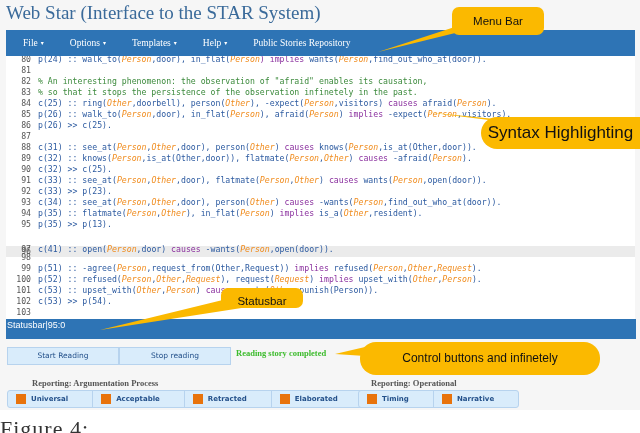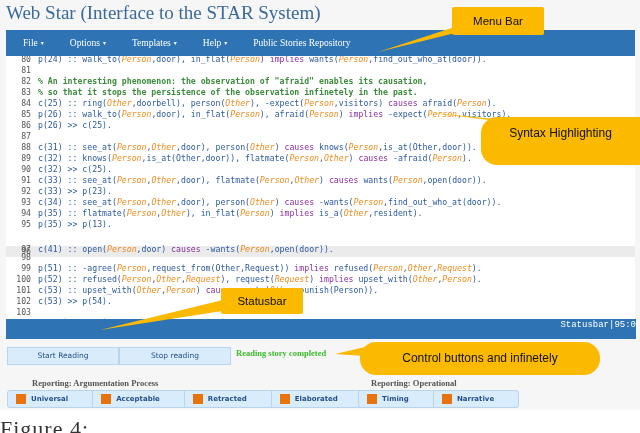--- a/index.html
+++ b/index.html
@@ -8,31 +8,31 @@
   .app-title{position:absolute;left:6px;top:2px;font-family:"Liberation Serif",serif;font-size:19px;color:#3a6a9a;white-space:nowrap;}
   .menubar{position:absolute;left:6px;top:30px;width:629px;height:26px;background:#2e74b5;display:flex;align-items:center;}
   .menu-item{font-family:"Liberation Serif",serif;font-size:9.5px;color:#ffffff;margin-left:17px;margin-right:9px;white-space:nowrap;cursor:pointer;}
   .menu-item .caret{font-size:6px;margin-left:3px;vertical-align:1px;}
   .editor{position:absolute;left:6px;top:56px;width:629px;height:263px;background:#ffffff;overflow:hidden;}
   .code-line{position:absolute;left:0;height:11px;width:629px;font-family:"DejaVu Sans Mono",monospace;font-size:8.2px;line-height:11px;white-space:pre;color:#2c5aa0;}
   .code-line.active{background:#ebebeb;margin-top:16px;}
   .ln{display:inline-block;width:25px;text-align:right;color:#555;margin-right:7px;}
   .t-var{color:#f08c1e;font-style:italic;}
   .t-kw{color:#8a2f9e;}
-  .t-cm{color:#3c8a3c;font-weight:bold;}
+  .t-cm{color:#3c8a3c;}
   .t-id{color:#2c5aa0;}
-  .statusbar{position:absolute;left:6px;top:319px;width:629px;height:20px;background:#2e74b5;color:#fff;font-family:Liberation Mono, monospace;font-size:9px;line-height:13px;padding-left:1px;text-align:right;}
+  .statusbar{position:absolute;left:6px;top:319px;width:629px;height:20px;background:#2e74b5;color:#fff;font-family:Liberation Sans, sans-serif;font-size:9px;line-height:13px;padding-left:1px;}
   .ctrl-btn{position:absolute;top:347px;height:16px;width:110px;background:#d9ecfb;border:1px solid #b7d3ee;border-radius:0;color:#23508a;font-size:7.5px;line-height:16px;text-align:center;cursor:pointer;}
   .status-msg{position:absolute;left:236px;top:348px;font-family:"Liberation Serif",serif;font-weight:bold;font-size:8.5px;color:#3cbb2c;white-space:nowrap;}
   .group-label{position:absolute;font-family:"Liberation Serif",serif;font-weight:bold;font-size:8.5px;color:#555;white-space:nowrap;}
   .toggle-group{position:absolute;top:390px;height:16px;display:flex;background:#d9ecfb;border:1px solid #b7d3ee;border-radius:3px;}
   .toggle{display:flex;align-items:center;padding:0 24px 0 8px;border-right:1px solid #b7d3ee;font-size:7px;font-weight:bold;color:#23508a;cursor:pointer;height:16px;}
   .toggle:last-child{border-right:none;}
   .swatch{width:10px;height:10px;margin-right:5px;}
-  .callout{position:absolute;background:#fbb900;border-radius:2px;color:#111;font-family:"Liberation Sans",sans-serif;text-align:center;white-space:nowrap;}
+  .callout{position:absolute;background:#fbb900;border-radius:7px;color:#111;font-family:"Liberation Sans",sans-serif;text-align:center;white-space:nowrap;}
   .caption-bleed{position:absolute;left:0;top:414px;width:640px;height:19px;overflow:hidden;}
   .caption-bleed div{font-family:"Liberation Serif",serif;font-size:22px;color:#333;margin-top:2px;letter-spacing:1px;white-space:nowrap;}
   svg.pointers{position:absolute;left:0;top:0;}
 </style>
 </head>
 <body>
 
 <div class="page-bg"></div>
 
 <div class="app-title">Web Star (Interface to the STAR System)</div>
@@ -115,19 +115,19 @@
     </div>
   </div>
 
 <svg class="pointers" width="640" height="433">
   <polygon points="470,22 500,22 378,52" fill="#fbb900"></polygon>
   <polygon points="505,122 525,122 425,112" fill="#fbb900"></polygon>
   <polygon points="235,297 260,305 100,330" fill="#fbb900"></polygon>
   <polygon points="365,347 380,357 335,354" fill="#fbb900"></polygon>
 </svg>
 <div class="callout" style="left:452px;top:7px;width:92px;height:28px;line-height:28px;font-size:11.5px;">Menu Bar</div>
-<div class="callout" style="left:481px;top:117px;width:159px;height:48px;line-height:32px;font-size:12px;border-radius:16px 0 0 16px;">Syntax Highlighting</div>
-<div class="callout" style="left:221px;top:288px;width:82px;height:26px;line-height:26px;font-size:11.5px;">Statusbar</div>
+<div class="callout" style="left:481px;top:117px;width:159px;height:32px;line-height:32px;font-size:17px;border-radius:16px 0 0 16px;">Syntax Highlighting</div>
+<div class="callout" style="left:221px;top:288px;width:82px;height:20px;line-height:26px;font-size:11.5px;">Statusbar</div>
 <div class="callout" style="left:360px;top:342px;width:240px;height:33px;line-height:33px;font-size:12px;border-radius:16px;">Control buttons and infinetely</div>
 
 <div class="caption-bleed">
     <div>Figure 4: ...</div>
   </div>
 
 </body></html>

